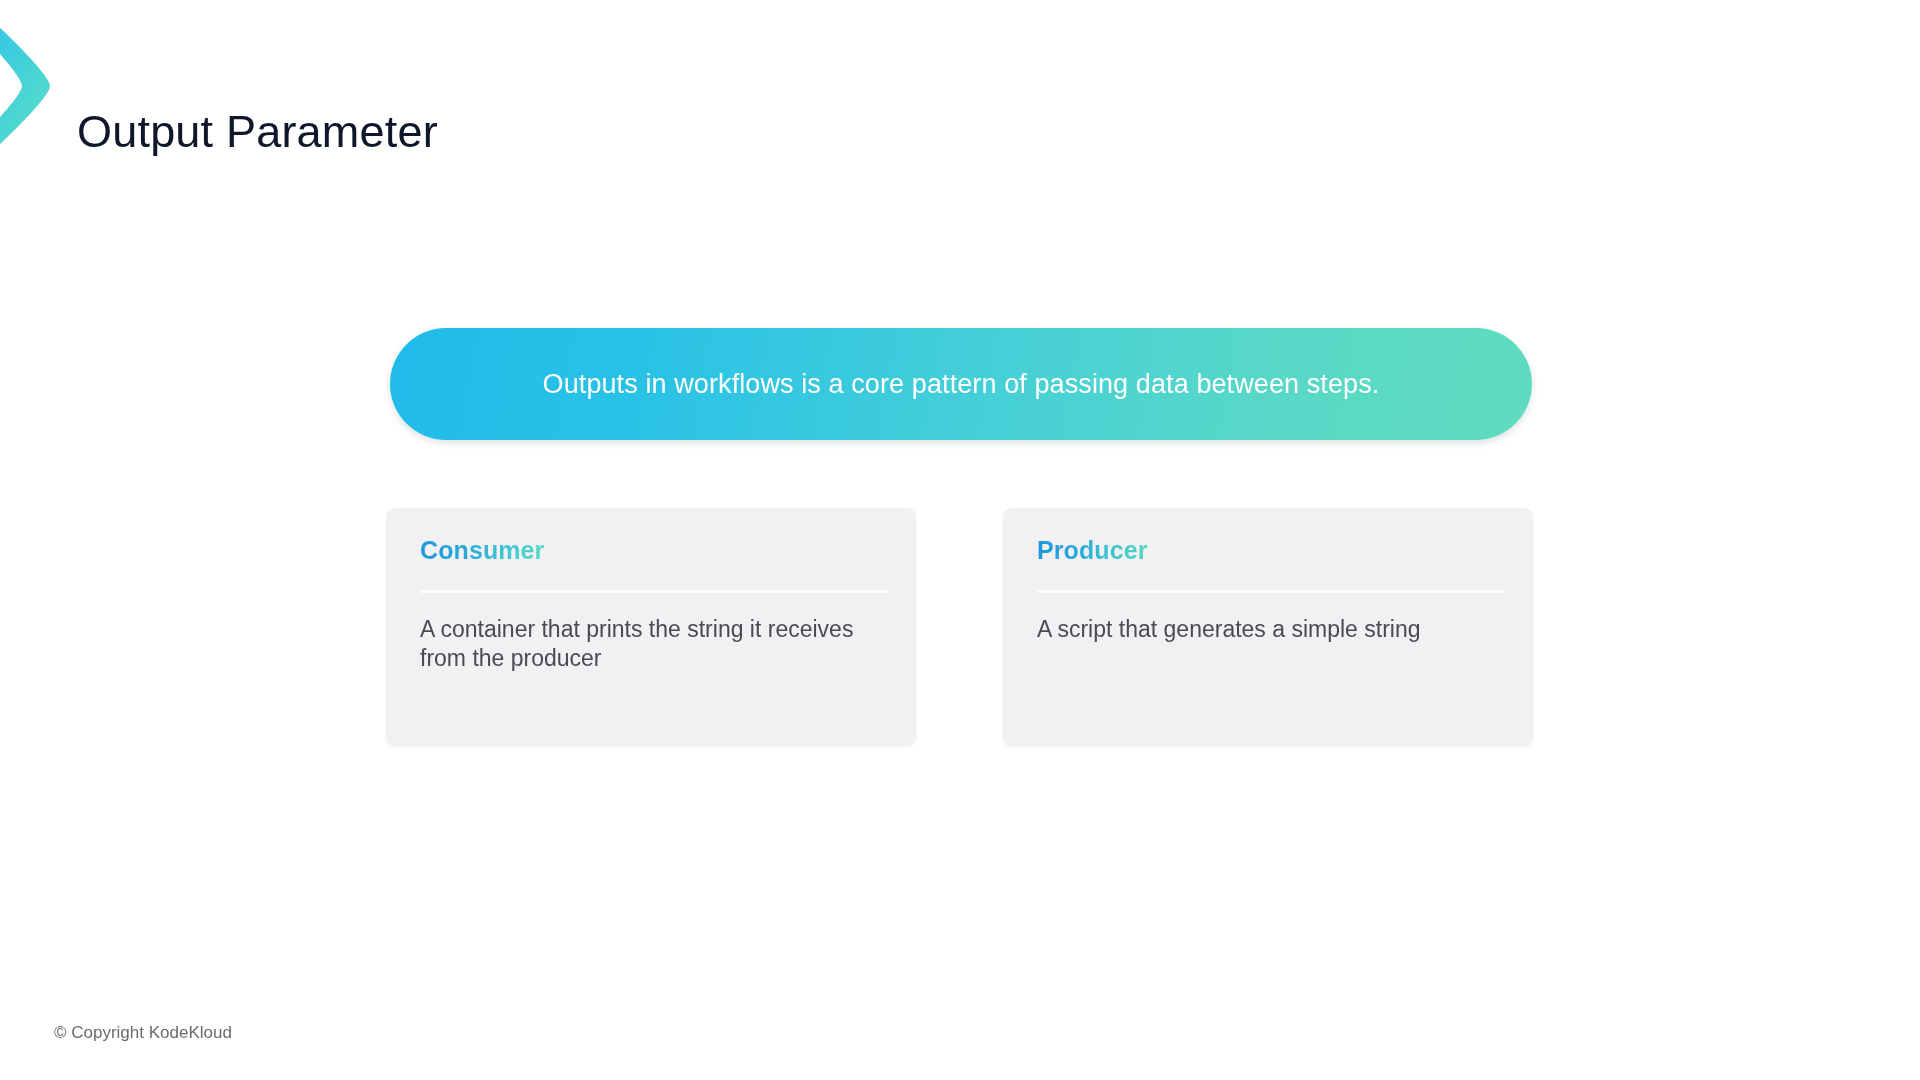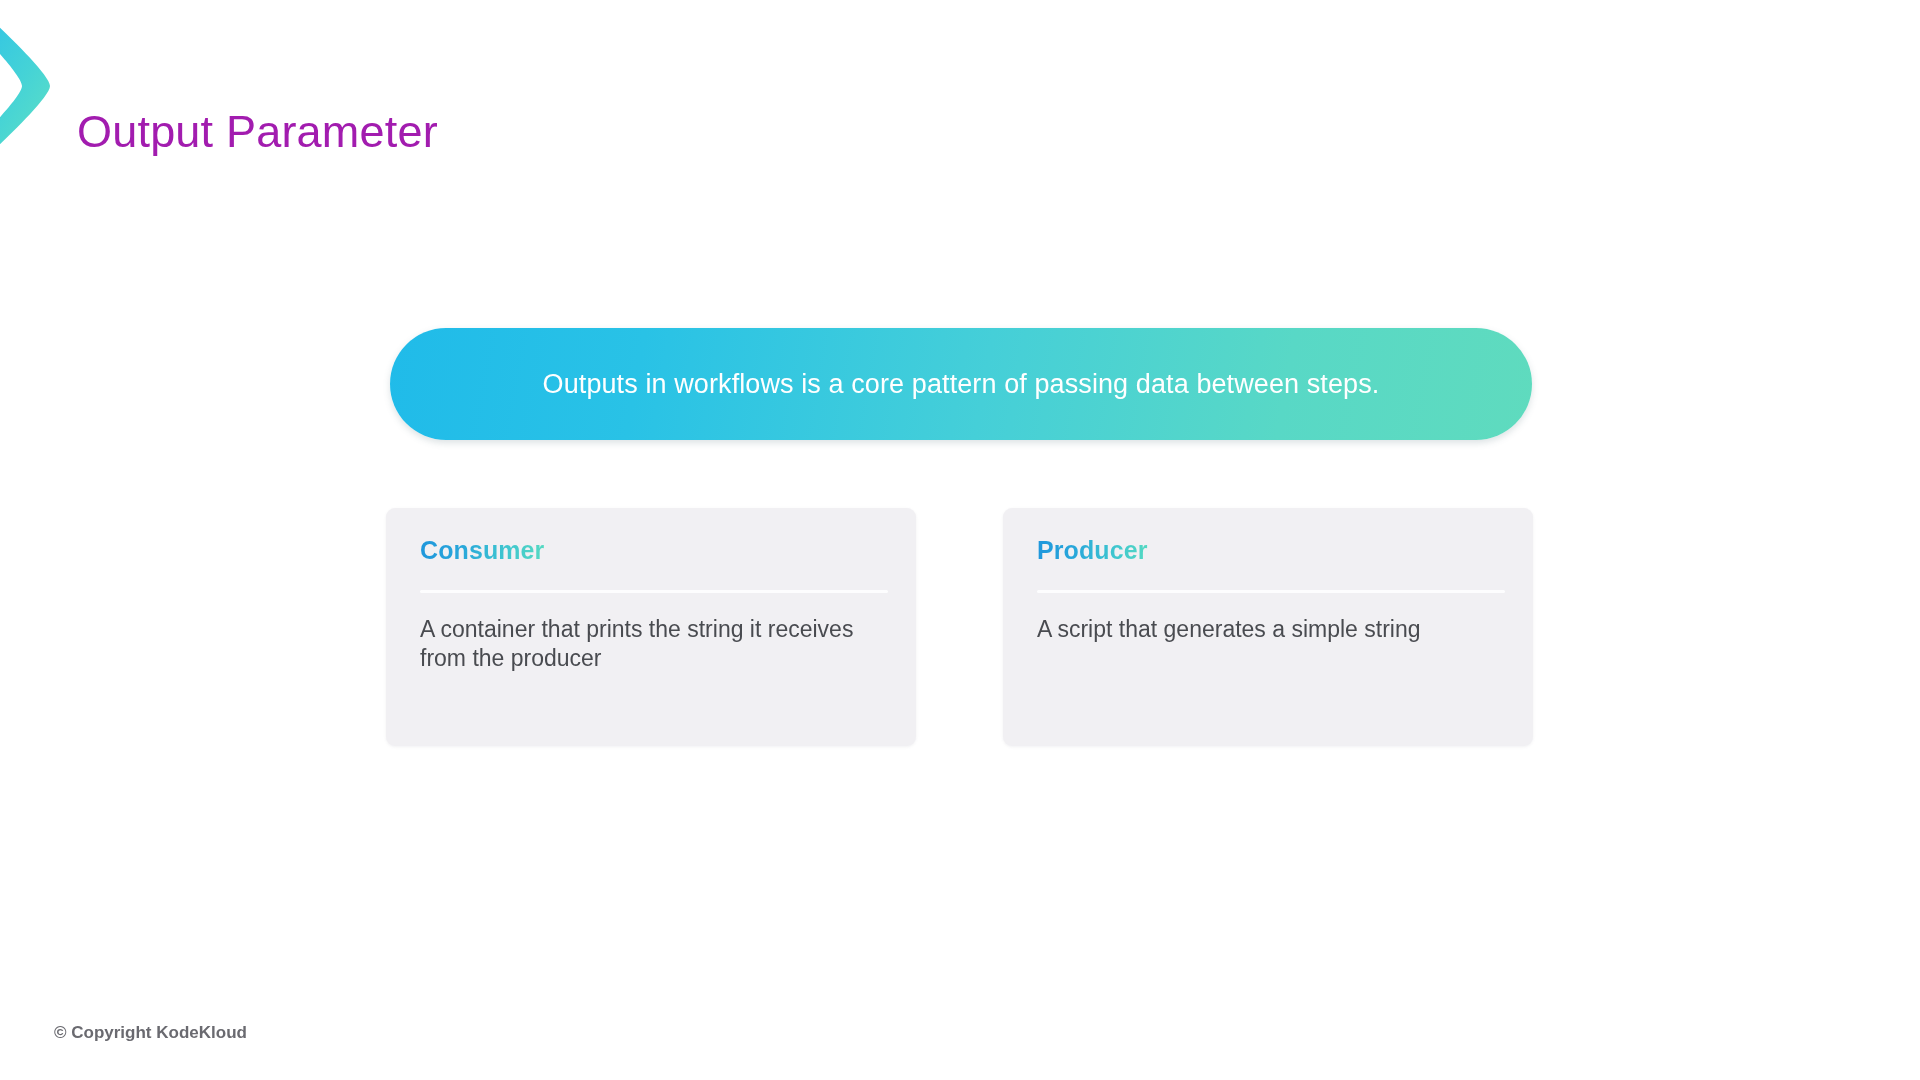--- a/index.html
+++ b/index.html
@@ -24,21 +24,21 @@
     height: 128px;
   }
 
   
   .slide-title {
     position: absolute;
     left: 77px;
     top: 76px;
     font-size: 45px;
     font-weight: 400;
-    color: #a21caf;
+    color: #0f172a;
     letter-spacing: 0.2px;
     white-space: nowrap;
   }
 
   
   .banner {
     position: absolute;
     left: 390px;
     top: 328px;
     width: 1142px;
@@ -109,21 +109,21 @@
     font-weight: 400;
   }
 
   
   .footer-copyright {
     position: absolute;
     left: 54px;
     top: 1023px;
     font-size: 17px;
     color: #6a6a70;
-    font-weight: 700;
+    font-weight: 400;
   }
 </style>
 </head>
 <body>
 
 <div class="logo-chevron">
   <svg width="96" height="128" viewBox="0 0 96 128" xmlns="http://www.w3.org/2000/svg">
     <defs>
       <linearGradient id="chevGrad" x1="0" y1="0" x2="1" y2="1">
         <stop offset="0%" stop-color="#2ec2e8"></stop>

